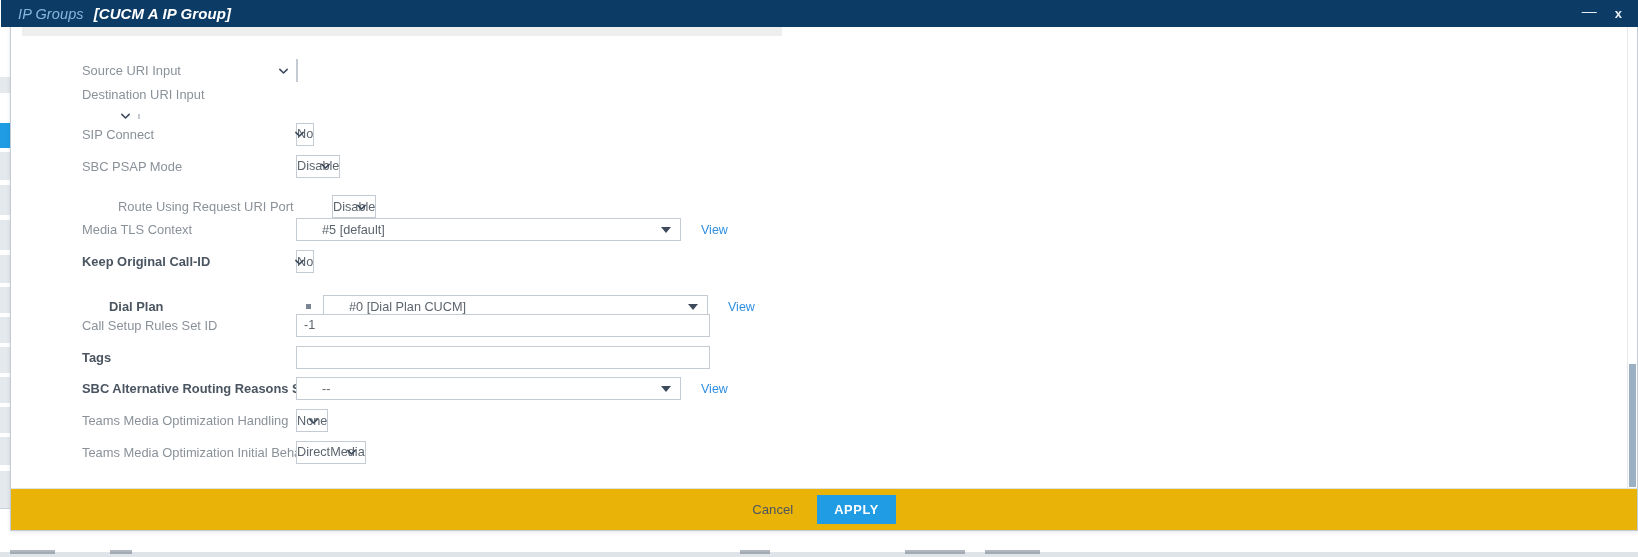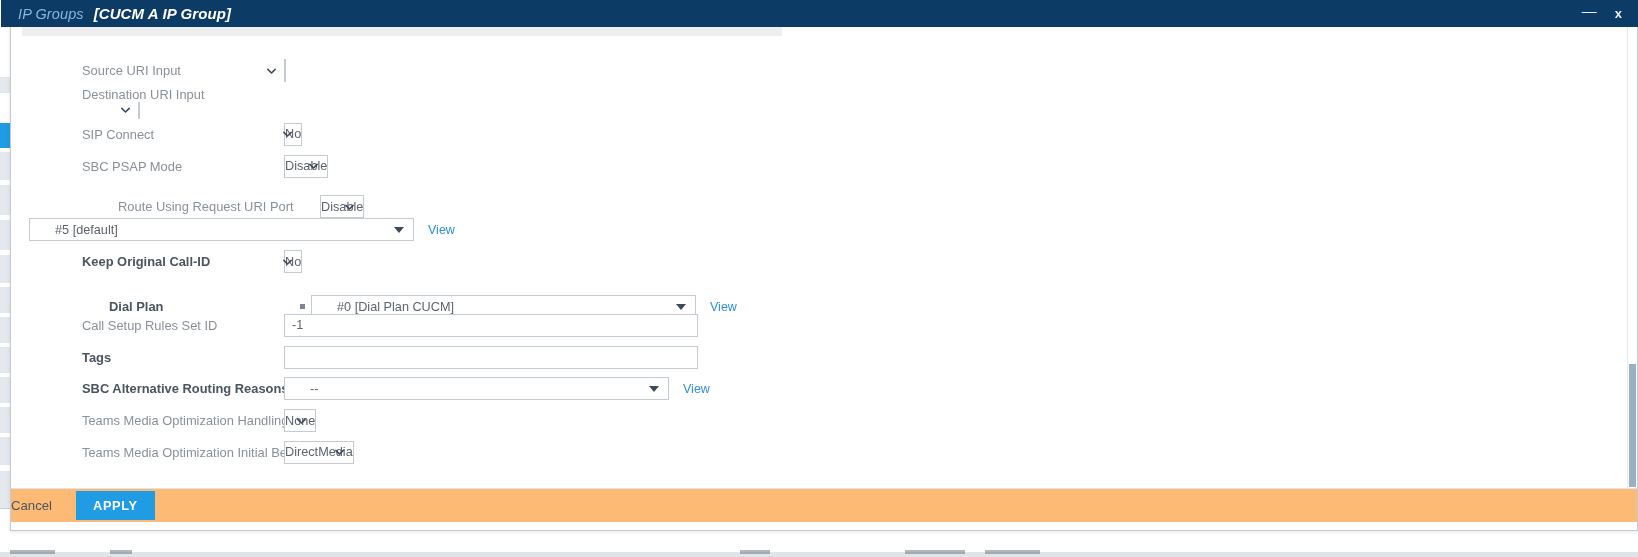--- a/index.html
+++ b/index.html
@@ -145,20 +145,21 @@
     right: 0;
     height: 448px;
     background: #ffffff;
   }
   .row {
     position: absolute;
     left: 0;
     height: 31.8px;
     display: flex;
     align-items: center;
+    gap: 6px;
   }
   .lbl {
     width: 255px;
     padding-left: 71px;
     font-size: 12.9px;
     color: #8a9199;
     white-space: nowrap;
   }
   .lbl.strong {
     color: #4a5561;
@@ -211,25 +212,26 @@
     margin-left: 14px;
     font-size: 12.5px;
     color: #2f8fe0;
     cursor: pointer;
   }
 
   
   .footer {
     position: absolute;
     left: 0; right: 0;
-    top: 488px; height: 34px;
-    background: #fdba74;
+    top: 488px; height: 42px;
+    background: #eab308;
     border-top: 1px solid #dfe3e7;
     display: flex;
     align-items: center;
+    justify-content: center;
   }
   .cancel-link {
     font-size: 13.2px;
     color: #4b5560;
     cursor: pointer;
     margin-right: 24px;
   }
   .apply-btn {
     background: #1f9ce4;
     color: #ffffff;
@@ -358,20 +360,21 @@
           <div class="lbl">Route Using Request URI Port</div>
           <div class="marker"></div>
           <div class="field select">
             <span>Disable</span>
             <span class="chev"><svg viewBox="0 0 12 12" width="11" height="11">
                 <path d="M2 4.2 L6 8.2 L10 4.2" fill="none" stroke="#3d4a5c" stroke-width="1.7" stroke-linecap="round" stroke-linejoin="round"></path>
               </svg></span>
           </div>
         </div>
         <div class="row" style="top: 174px;">
+          <div class="lbl">Media TLS Context</div>
           <div class="marker"></div>
           <div class="field combo">
             <span>#5 [default]</span>
             <span class="tri"></span>
           </div>
           <span class="view-link">View</span>
         </div>
         <div class="row" style="top: 205.8px;">
           <div class="lbl strong">Keep Original Call-ID</div>
           <div class="marker"></div>

